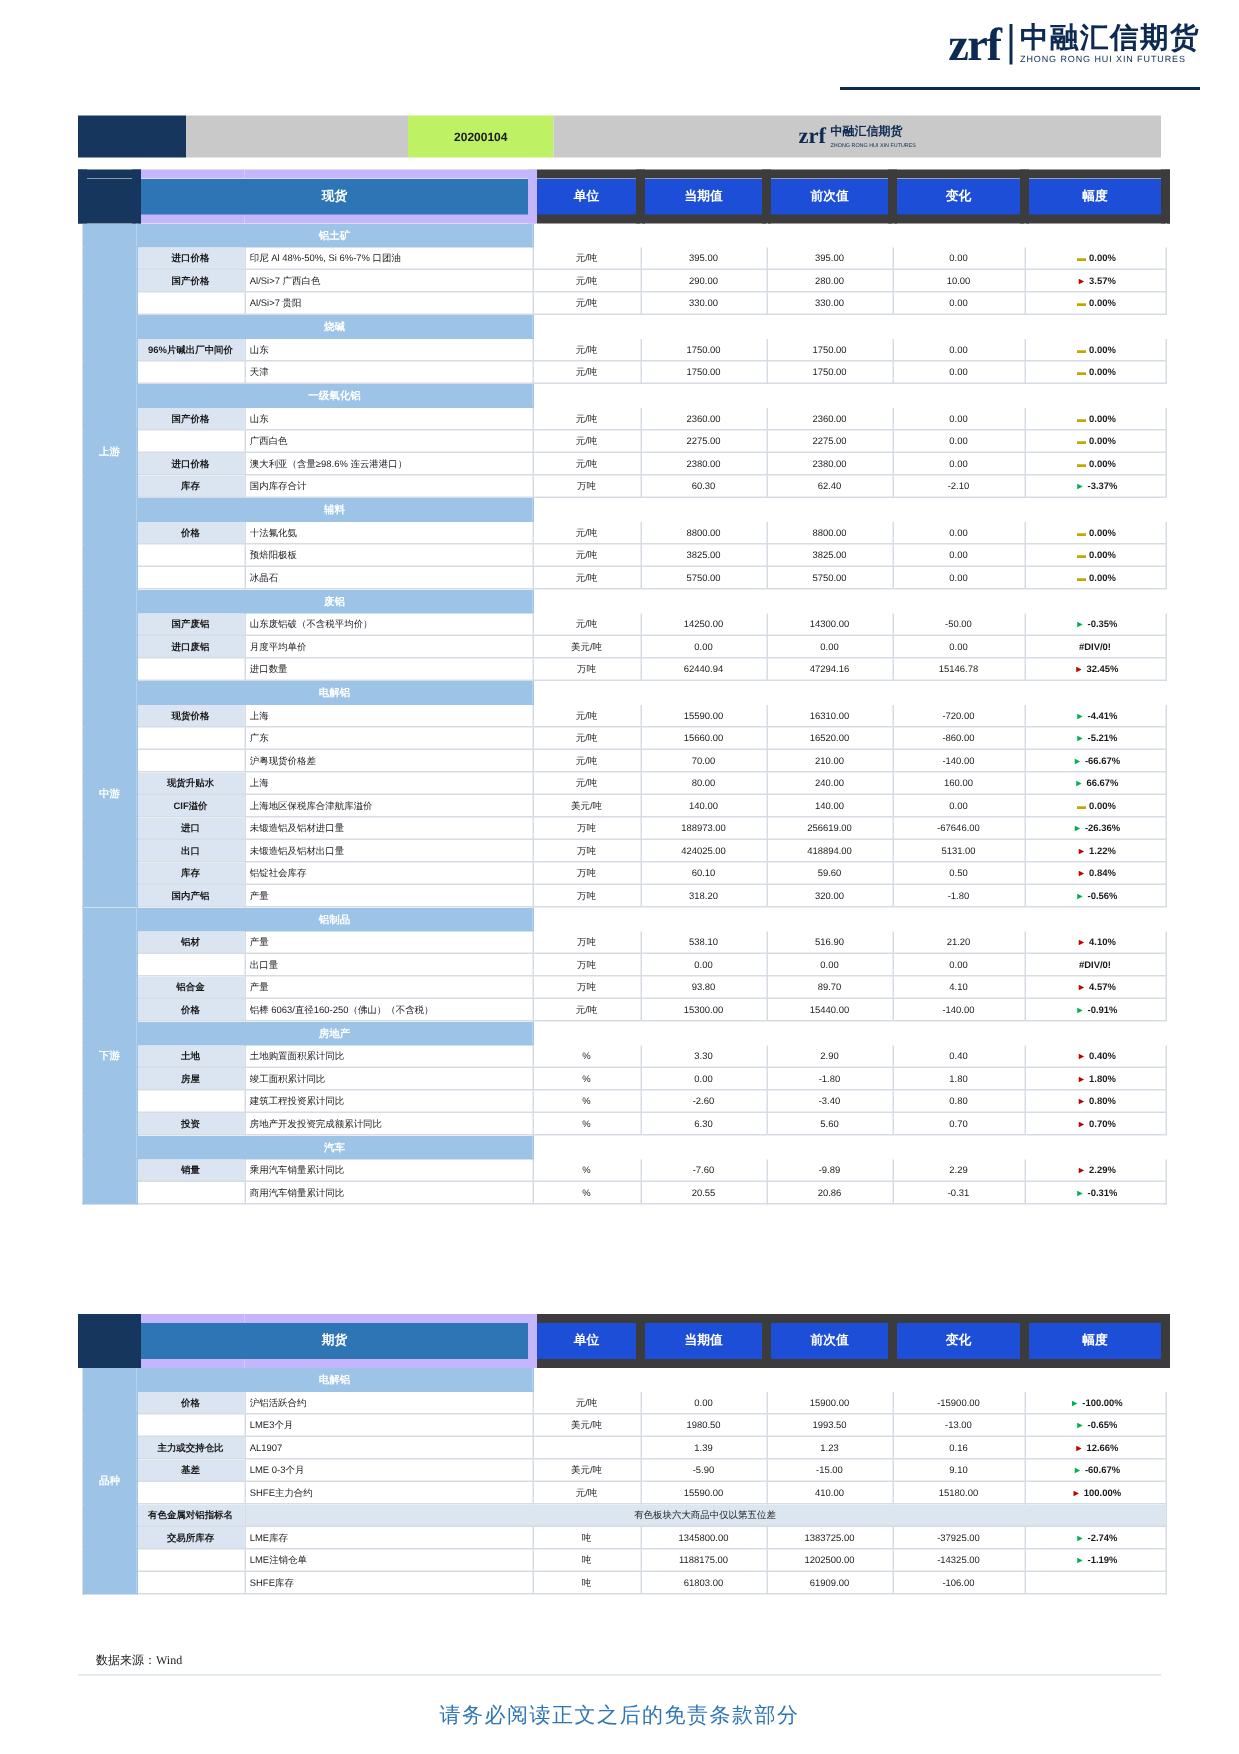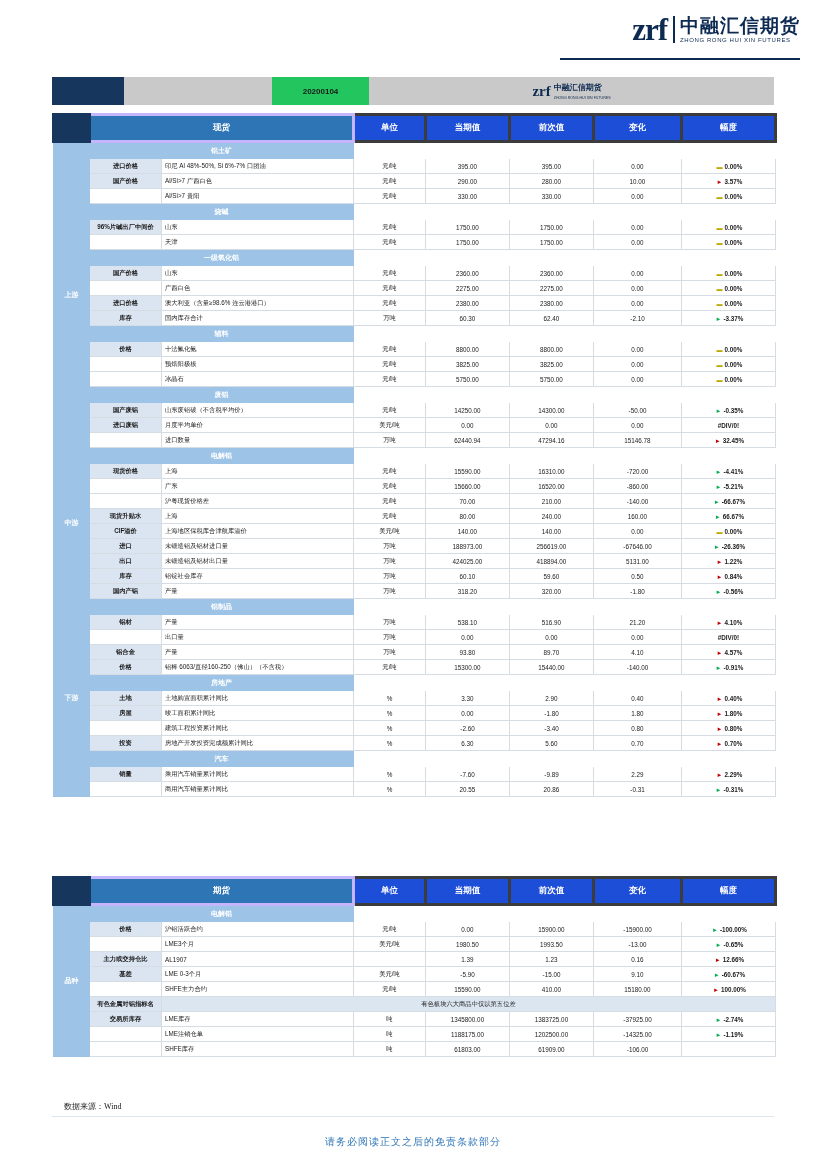--- a/index.html
+++ b/index.html
@@ -18,41 +18,41 @@
   .logo-cn{line-height:1;padding-left:5px;border-left:2px solid #0d2a52;}
   .logo-cn .cn-main{font-family:"Liberation Serif","DejaVu Serif",serif;font-size:19px;font-weight:bold;color:#0d2a52;letter-spacing:1px;}
   .logo-cn .cn-sub{font-size:6px;color:#0d2a52;letter-spacing:.6px;margin-top:2px;}
   .logo-rule{position:absolute;right:26px;top:58px;width:240px;height:2px;background:#0d2a52;}
 
   
   .titlebar{position:absolute;left:52px;top:77px;width:722px;height:28px;display:flex;}
   .tb-dark{width:72px;background:#17365d;}
   .tb-blue{flex:0 0 265px;background:#2e75b6;color:#ffff00;font-size:10.5px;font-weight:bold;display:flex;align-items:center;justify-content:center;letter-spacing:1px;}
   .tb-gray{flex:0 0 148px;background:#c9c9c9;}
-  .tb-date{flex:0 0 97px;background:#22c55e;display:flex;align-items:center;justify-content:center;font-size:8px;font-weight:bold;color:#1a1a1a;}
+  .tb-date{flex:0 0 97px;background:#bef264;display:flex;align-items:center;justify-content:center;font-size:8px;font-weight:bold;color:#1a1a1a;}
   .tb-logo{flex:1;background:#c9c9c9;display:flex;align-items:center;justify-content:center;gap:3px;}
   .tb-logo .z{font-family:"Liberation Serif",serif;font-size:15px;font-weight:bold;color:#0d2a52;}
   .tb-logo .t{font-size:8px;font-weight:bold;color:#0d2a52;}
   .tb-logo .s{font-size:3.6px;color:#0d2a52;}
 
   
   table{border-collapse:collapse;}
   .grid{position:absolute;left:52px;table-layout:fixed;}
   .grid td{border:1px solid #d6dce4;padding:0 3px;height:14px;font-size:6.3px;color:#1a1a1a;overflow:hidden;white-space:nowrap;}
 
   col.c-side{width:36px;}
   col.c-cat{width:72px;}
   col.c-desc{width:192px;}
   col.c-unit{width:72px;}
   col.c-cur{width:84px;}
   col.c-prev{width:84px;}
   col.c-chg{width:88px;}
   col.c-pct{width:94px;}
 
-  .hdr td{background:#2e75b6;color:#ffffff;font-weight:bold;text-align:center;font-size:8.5px;height:24px;border:3px solid #c4b5fd;}
+  .hdr td{background:#2e75b6;color:#ffffff;font-weight:bold;text-align:center;font-size:8.5px;height:24px;border:6px solid #c4b5fd;}
   .hdr td.dark{background:#17365d;border-color:#17365d;}
   .hdr td.title{background:#2e75b6;}
   .hdr td.blk{background:#1d4ed8;border-color:#3c3c3c;}
 
   .side{background:#dbe5f1;color:#1f3864;font-weight:bold;text-align:center;font-size:9px;vertical-align:middle;}
   .secbar td{background:#9dc3e6;color:#ffffff;font-weight:bold;text-align:center;font-size:7px;height:15px;border:1px solid #9dc3e6;}
   .secbar td.empty{background:#ffffff;border:1px solid #ffffff;}
   .lbl{background:#dbe5f1;text-align:center;font-weight:bold;font-size:6.5px;}
   .lbl-blank{background:#ffffff;border-left-color:#ffffff;}
   .desc{text-align:left;padding-left:6px;}
@@ -64,21 +64,21 @@
   .flat{color:#808080;}
   .arrow{display:inline-block;width:10px;text-align:center;font-size:6px;}
   .ar-up{color:#c00000;}
   .ar-dn{color:#00b050;}
   .ar-fl{color:#bfa900;}
   .fullnote{background:#dce6f1;text-align:center;font-size:6.3px;color:#1a1a1a;}
 
   .src{position:absolute;left:48px;top:1101px;font-size:8px;color:#1a1a1a;font-family:"Liberation Serif",serif;padding-left:16px;}
   .footer{position:absolute;left:0;top:1116px;width:826px;text-align:center;}
   .footer-line{margin:0 auto;width:722px;height:1px;background:#dce6f1;}
-  .footer-txt{margin-top:18px;color:#2e75b6;font-size:10px;letter-spacing:1px;}
+  .footer-txt{margin-top:18px;color:#2e75b6;font-size:14px;letter-spacing:1px;}
 </style>
 </head>
 <body>
 
 <div class="page">
 
   <div class="logo-wrap">
     <div class="logo-zrf">zrf</div>
     <div class="logo-cn">
       <div class="cn-main">中融汇信期货</div>

